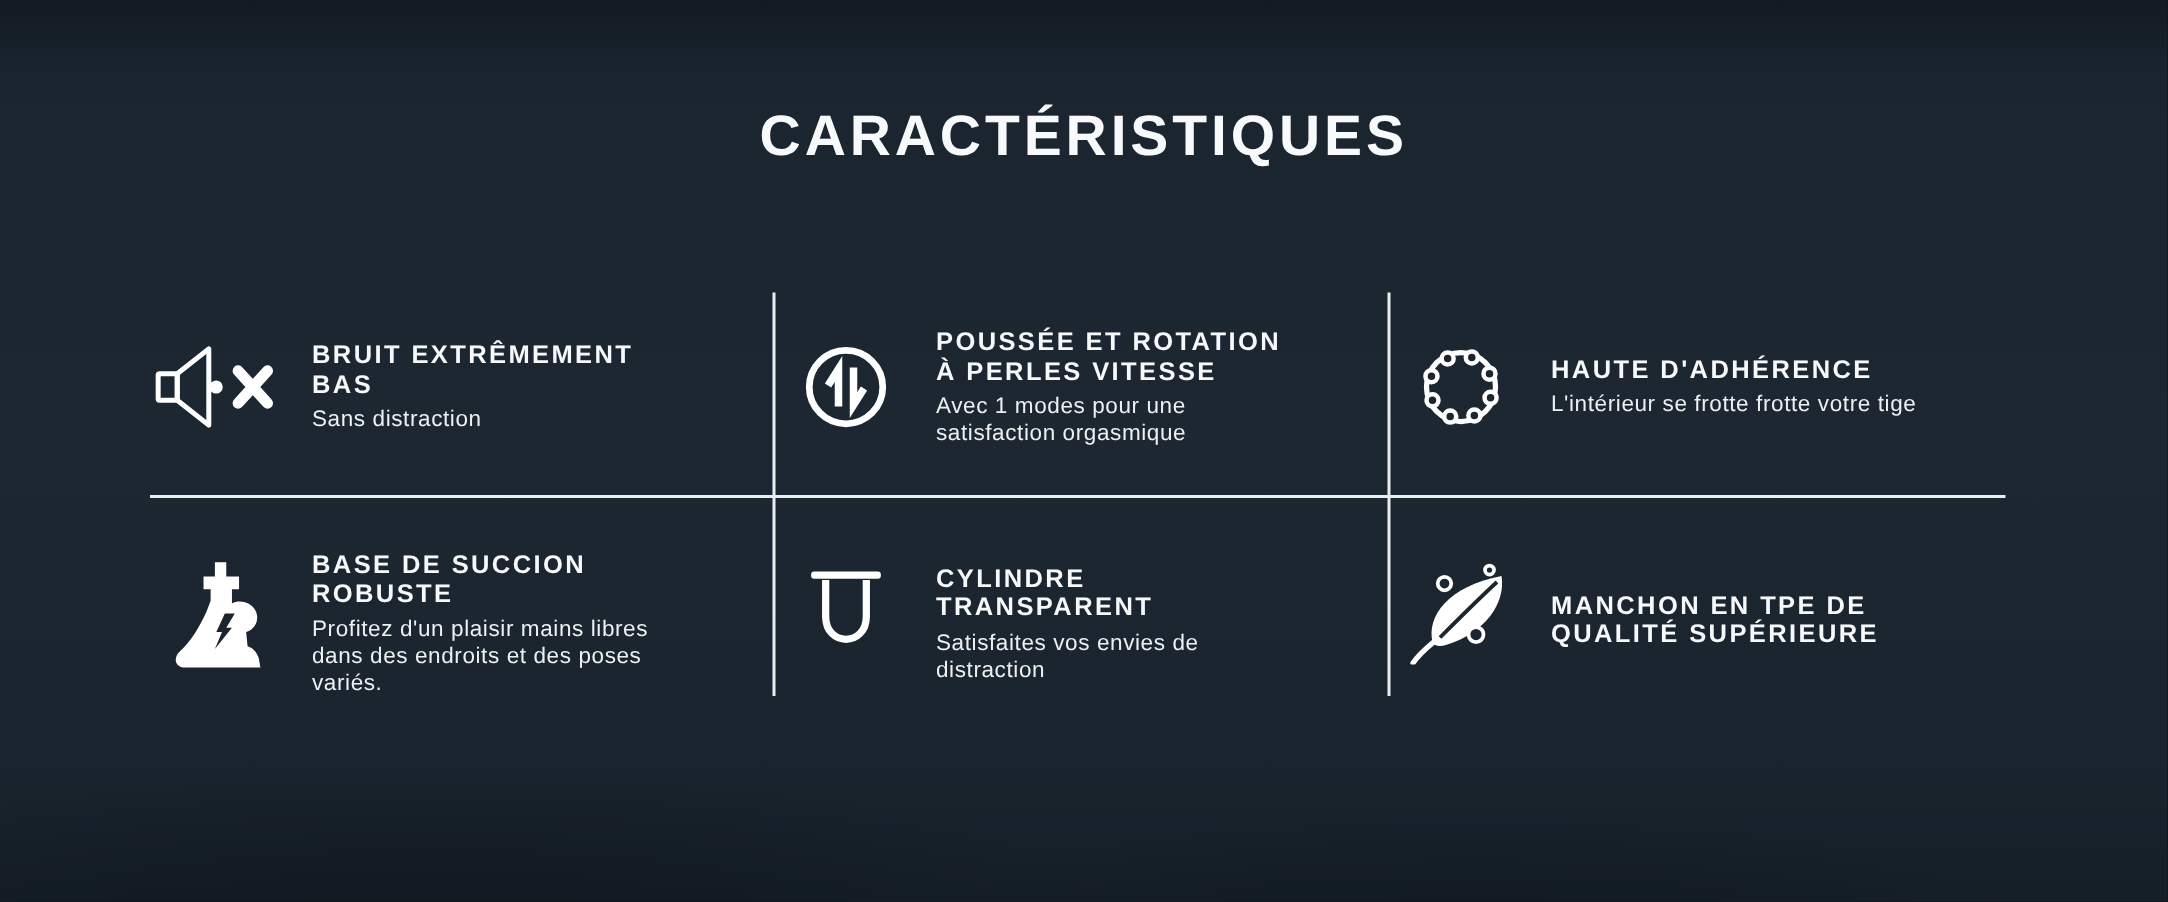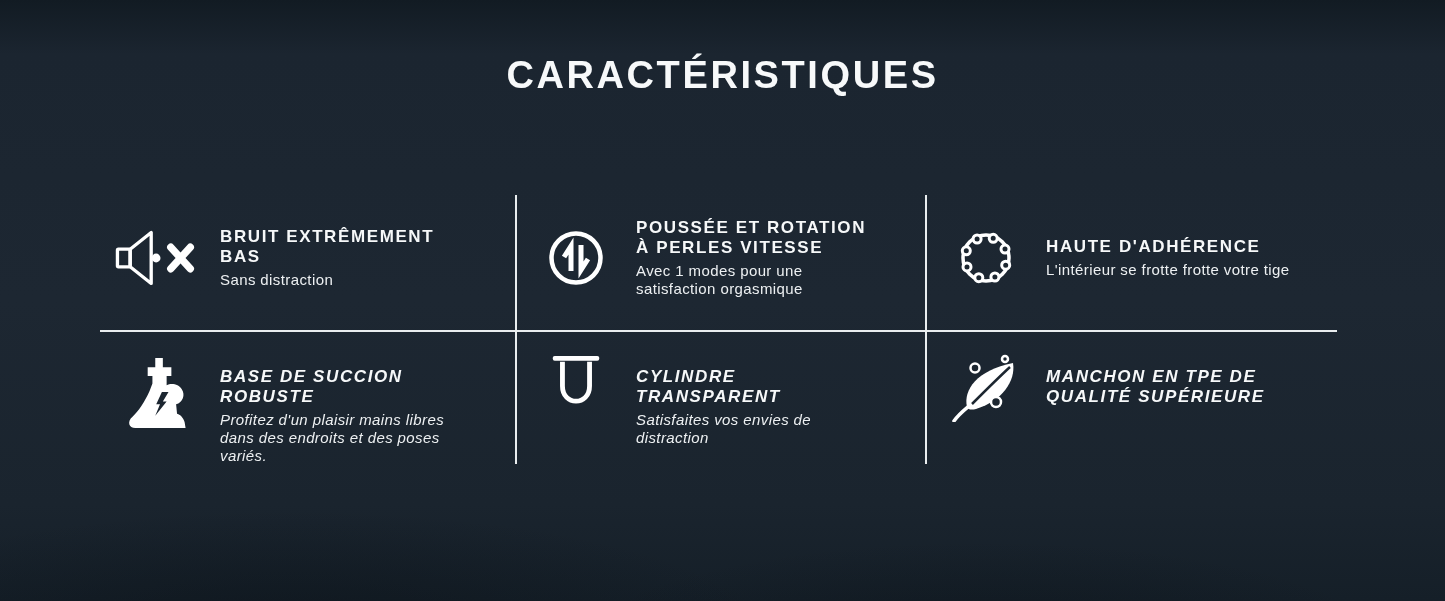--- a/index.html
+++ b/index.html
@@ -8,34 +8,34 @@
     font-family:"Liberation Sans",sans-serif;color:#f2f5f6;
     background:linear-gradient(180deg,#121b23 0%,#1b2530 9%,#1d2732 50%,#1a242e 84%,#151f28 100%);
   }
   .stage::after{
     content:"";position:absolute;left:0;right:0;bottom:0;height:140px;pointer-events:none;
     background:
       radial-gradient(55% 150% at 20% 128%, rgba(9,15,21,.5), transparent 62%),
       radial-gradient(48% 130% at 68% 135%, rgba(9,15,21,.45), transparent 60%);
   }
   .page-title{
-    position:absolute;top:54px;left:0;right:0;margin:0;text-align:center;
+    position:absolute;top:70px;left:0;right:0;margin:0;text-align:center;
     font-size:38px;font-weight:700;letter-spacing:2.6px;color:#f7f9fa;
   }
   .grid{
-    position:absolute;left:100px;top:195px;width:1237px;height:269px;
+    position:absolute;left:88px;top:195px;width:1237px;height:269px;
     display:grid;grid-template-columns:416px 410px 411px;grid-template-rows:136px 133px;
   }
   .divider{position:absolute;background:#e9edef;z-index:1;}
   .divider-h{left:100px;top:330px;width:1237px;height:2px;}
   .divider-v1{left:515px;top:195px;width:2px;height:269px;}
   .divider-v2{left:925px;top:195px;width:2px;height:269px;}
   .feature{display:flex;}
   .row1{align-items:center;padding-bottom:10px;}
-  .row2{align-items:flex-start;padding-top:23px;font-style:italic;}
+  .row2{align-items:center;padding-top:23px;}
   .row2 .feature-text{margin-top:13px;}
   .icon-wrap{width:120px;flex:0 0 120px;display:flex;justify-content:center;align-items:center;}
   .row2 .icon-wrap{align-items:flex-start;}
   .feature-text{width:322px;}
   .feature-title{
     margin:0 0 5px 0;font-size:17px;line-height:19.5px;font-weight:700;
     letter-spacing:1.6px;color:#f6f8f9;white-space:pre-line;
   }
   .feature-desc{
     margin:0;font-size:15px;line-height:18px;font-weight:400;

